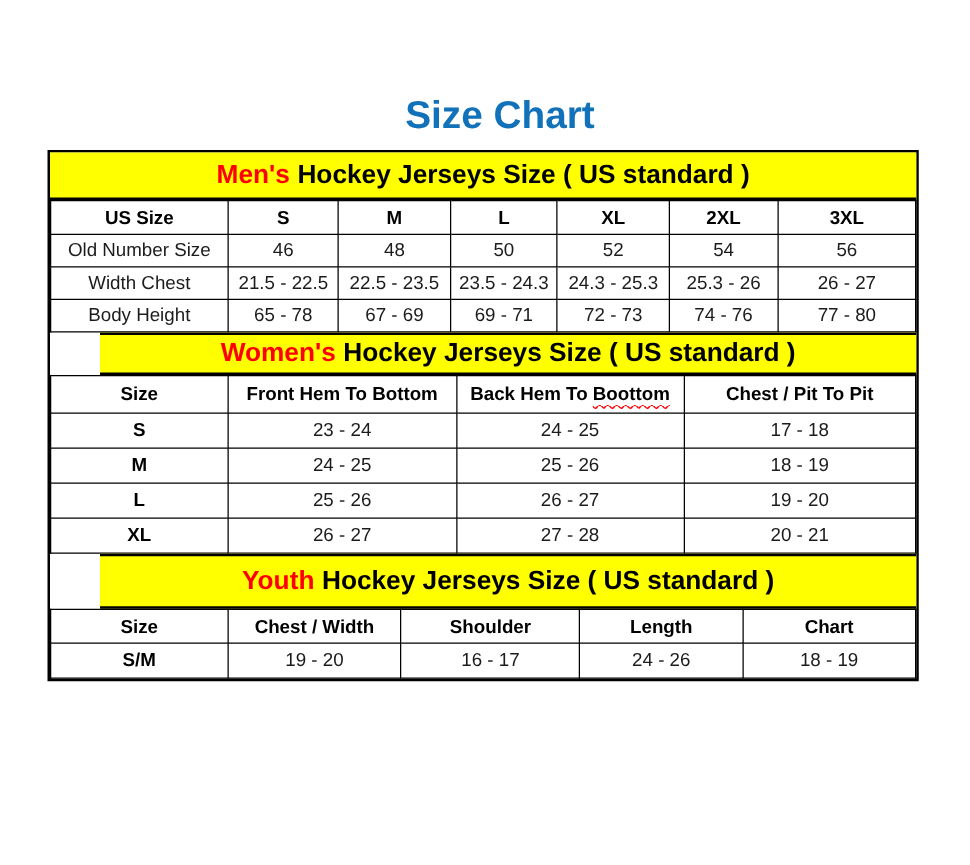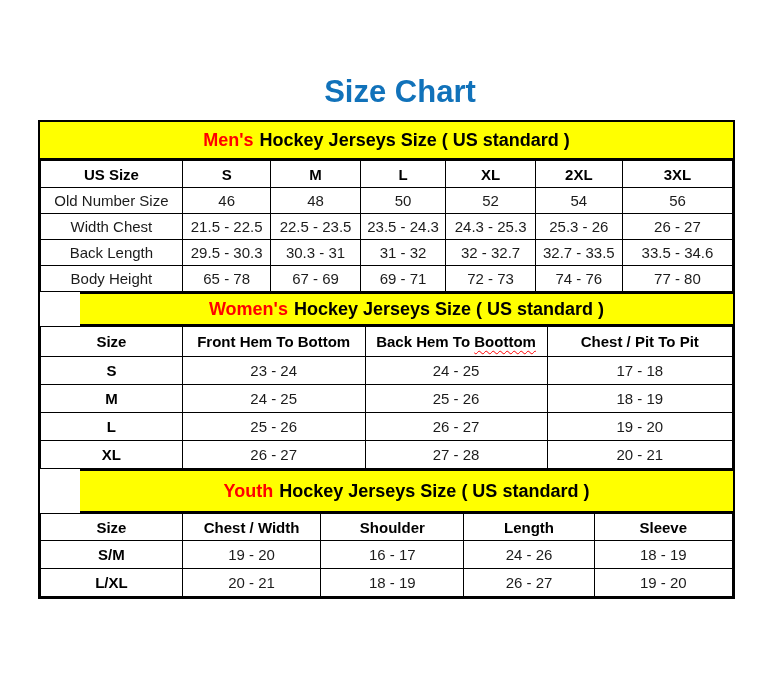--- a/index.html
+++ b/index.html
@@ -28,21 +28,21 @@
     border: 2px solid var(--border-black, #000);
     background: #fff;
   }
   .band {
     background: var(--band-yellow, #FFFF00);
     height: 38px;
     display: flex;
     align-items: center;
     justify-content: center;
     gap: 6px;
-    font-size: 18px;
+    font-size: 21px;
     font-weight: 700;
     border-bottom: 2px solid var(--border-black, #000);
     white-space: pre;
   }
   .band.mid { border-top: 2px solid var(--border-black, #000); height: 34px; margin-left: 40px; }
   .band.last { height: 44px; }
   .band .accent { color: var(--accent-red, #FF0000); }
   table {
     width: 100%;
     border-collapse: collapse;
@@ -117,29 +117,20 @@
         <tr>
           <td class="rowlabel">Width Chest</td>
           <td>21.5 - 22.5</td>
           <td>22.5 - 23.5</td>
           <td>23.5 - 24.3</td>
           <td>24.3 - 25.3</td>
           <td>25.3 - 26</td>
           <td>26 - 27</td>
         </tr>
         <tr>
-          <td class="rowlabel">Back Length</td>
-          <td>29.5 - 30.3</td>
-          <td>30.3 - 31</td>
-          <td>31 - 32</td>
-          <td>32 - 32.7</td>
-          <td>32.7 - 33.5</td>
-          <td>33.5 - 34.6</td>
-        </tr>
-        <tr>
           <td class="rowlabel">Body Height</td>
           <td>65 - 78</td>
           <td>67 - 69</td>
           <td>69 - 71</td>
           <td>72 - 73</td>
           <td>74 - 76</td>
           <td>77 - 80</td>
         </tr>
       </tbody>
   </table>
@@ -200,34 +191,27 @@
         <col style="width:20.7%">
         <col style="width:18.8%">
         <col style="width:20.0%">
     </colgroup>
     <thead>
         <tr>
           <th>Size</th>
           <th>Chest / Width</th>
           <th>Shoulder</th>
           <th>Length</th>
-          <th>Sleeve</th>
+          <th>Chart</th>
         </tr>
       </thead>
     <tbody>
         <tr>
           <td class="rowlabel">S/M</td>
           <td>19 - 20</td>
           <td>16 - 17</td>
           <td>24 - 26</td>
           <td>18 - 19</td>
         </tr>
-        <tr>
-          <td class="rowlabel">L/XL</td>
-          <td>20 - 21</td>
-          <td>18 - 19</td>
-          <td>26 - 27</td>
-          <td>19 - 20</td>
-        </tr>
       </tbody>
   </table>
 
 </div>
 
 </body></html>

